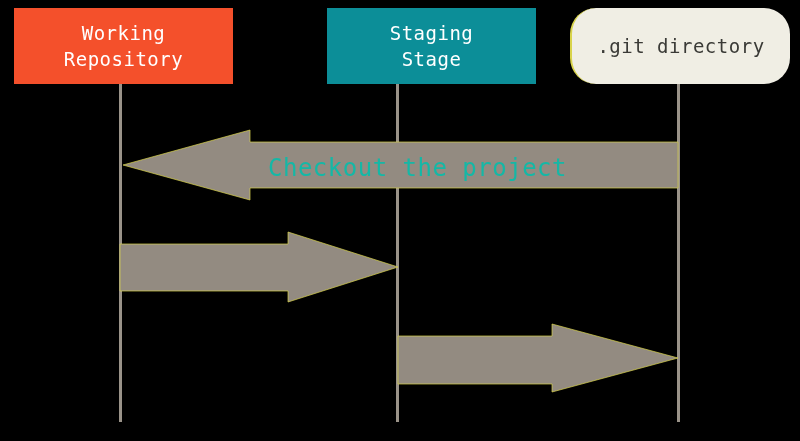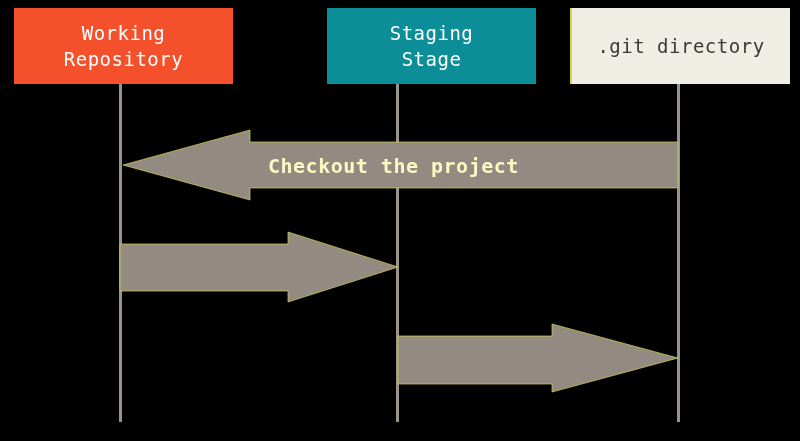--- a/index.html
+++ b/index.html
@@ -41,20 +41,21 @@
     left: 291px; top: 8px;  width: 209px; height: 76px;
     background: #0c8e98;
     color: #ffffff;
     margin-left: 36px;
   }
   #node-git {
     left: 570px; top: 8px;  width: 220px; height: 76px;
     background: #f0eee4;
     color: #3a3a36;
     border-left: 2px solid #d8d34a;
+    border-radius: 26px;
   }
 
   
   .lifeline {
     position: absolute;
     width: 3px;
     background: #9a9389;
     top: 84px;
     height: 338px;
   }
@@ -65,25 +66,24 @@
   
   #arrow-layer {
     position: absolute;
     left: 0; top: 0;
     width: 800px; height: 441px;
   }
 
   
   .arrow-label {
     position: absolute;
-    color: #fef9c3;
-    font-size: 20px;
+    color: #14b8a6;
+    font-size: 24px;
     letter-spacing: 0.5px;
     white-space: pre;
-    font-weight: bold;
   }
   #label-checkout { left: 268px; top: 154px; }
   #label-stage    { left: 131px; top: 256px; }
   #label-commit   { left: 437px; top: 348px; }
 </style>
 </head>
 <body>
 
 <div id="diagram">
 

